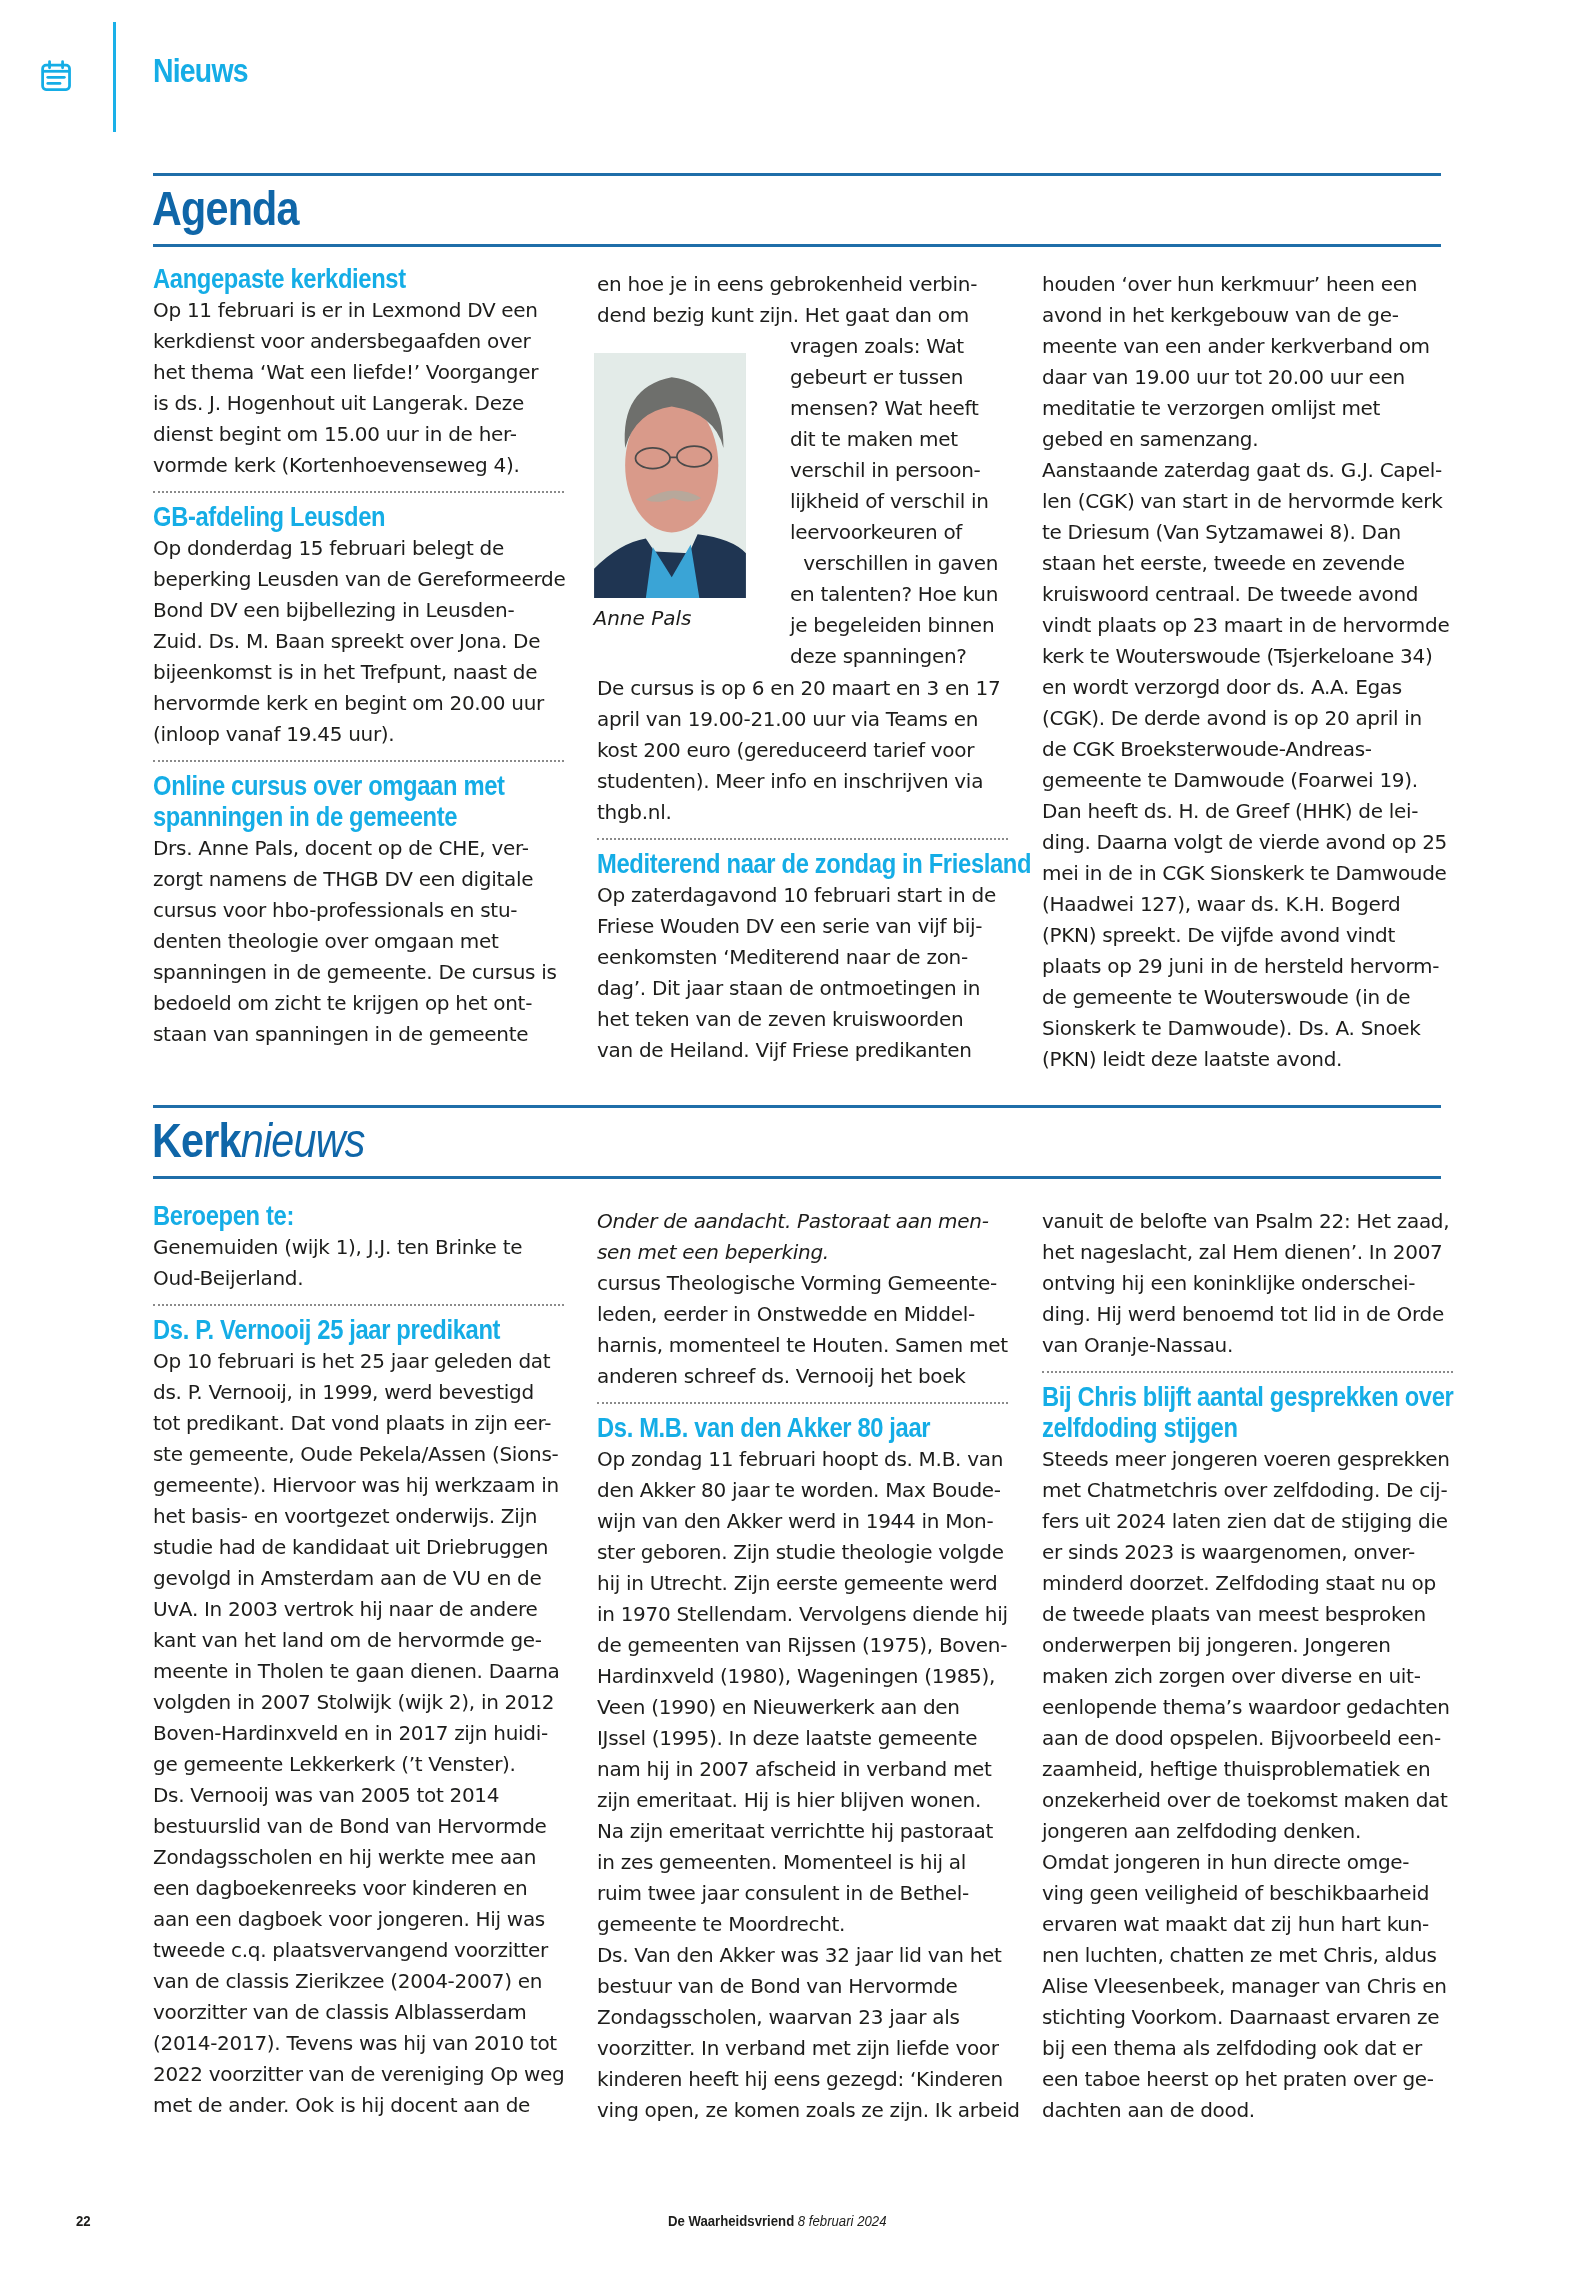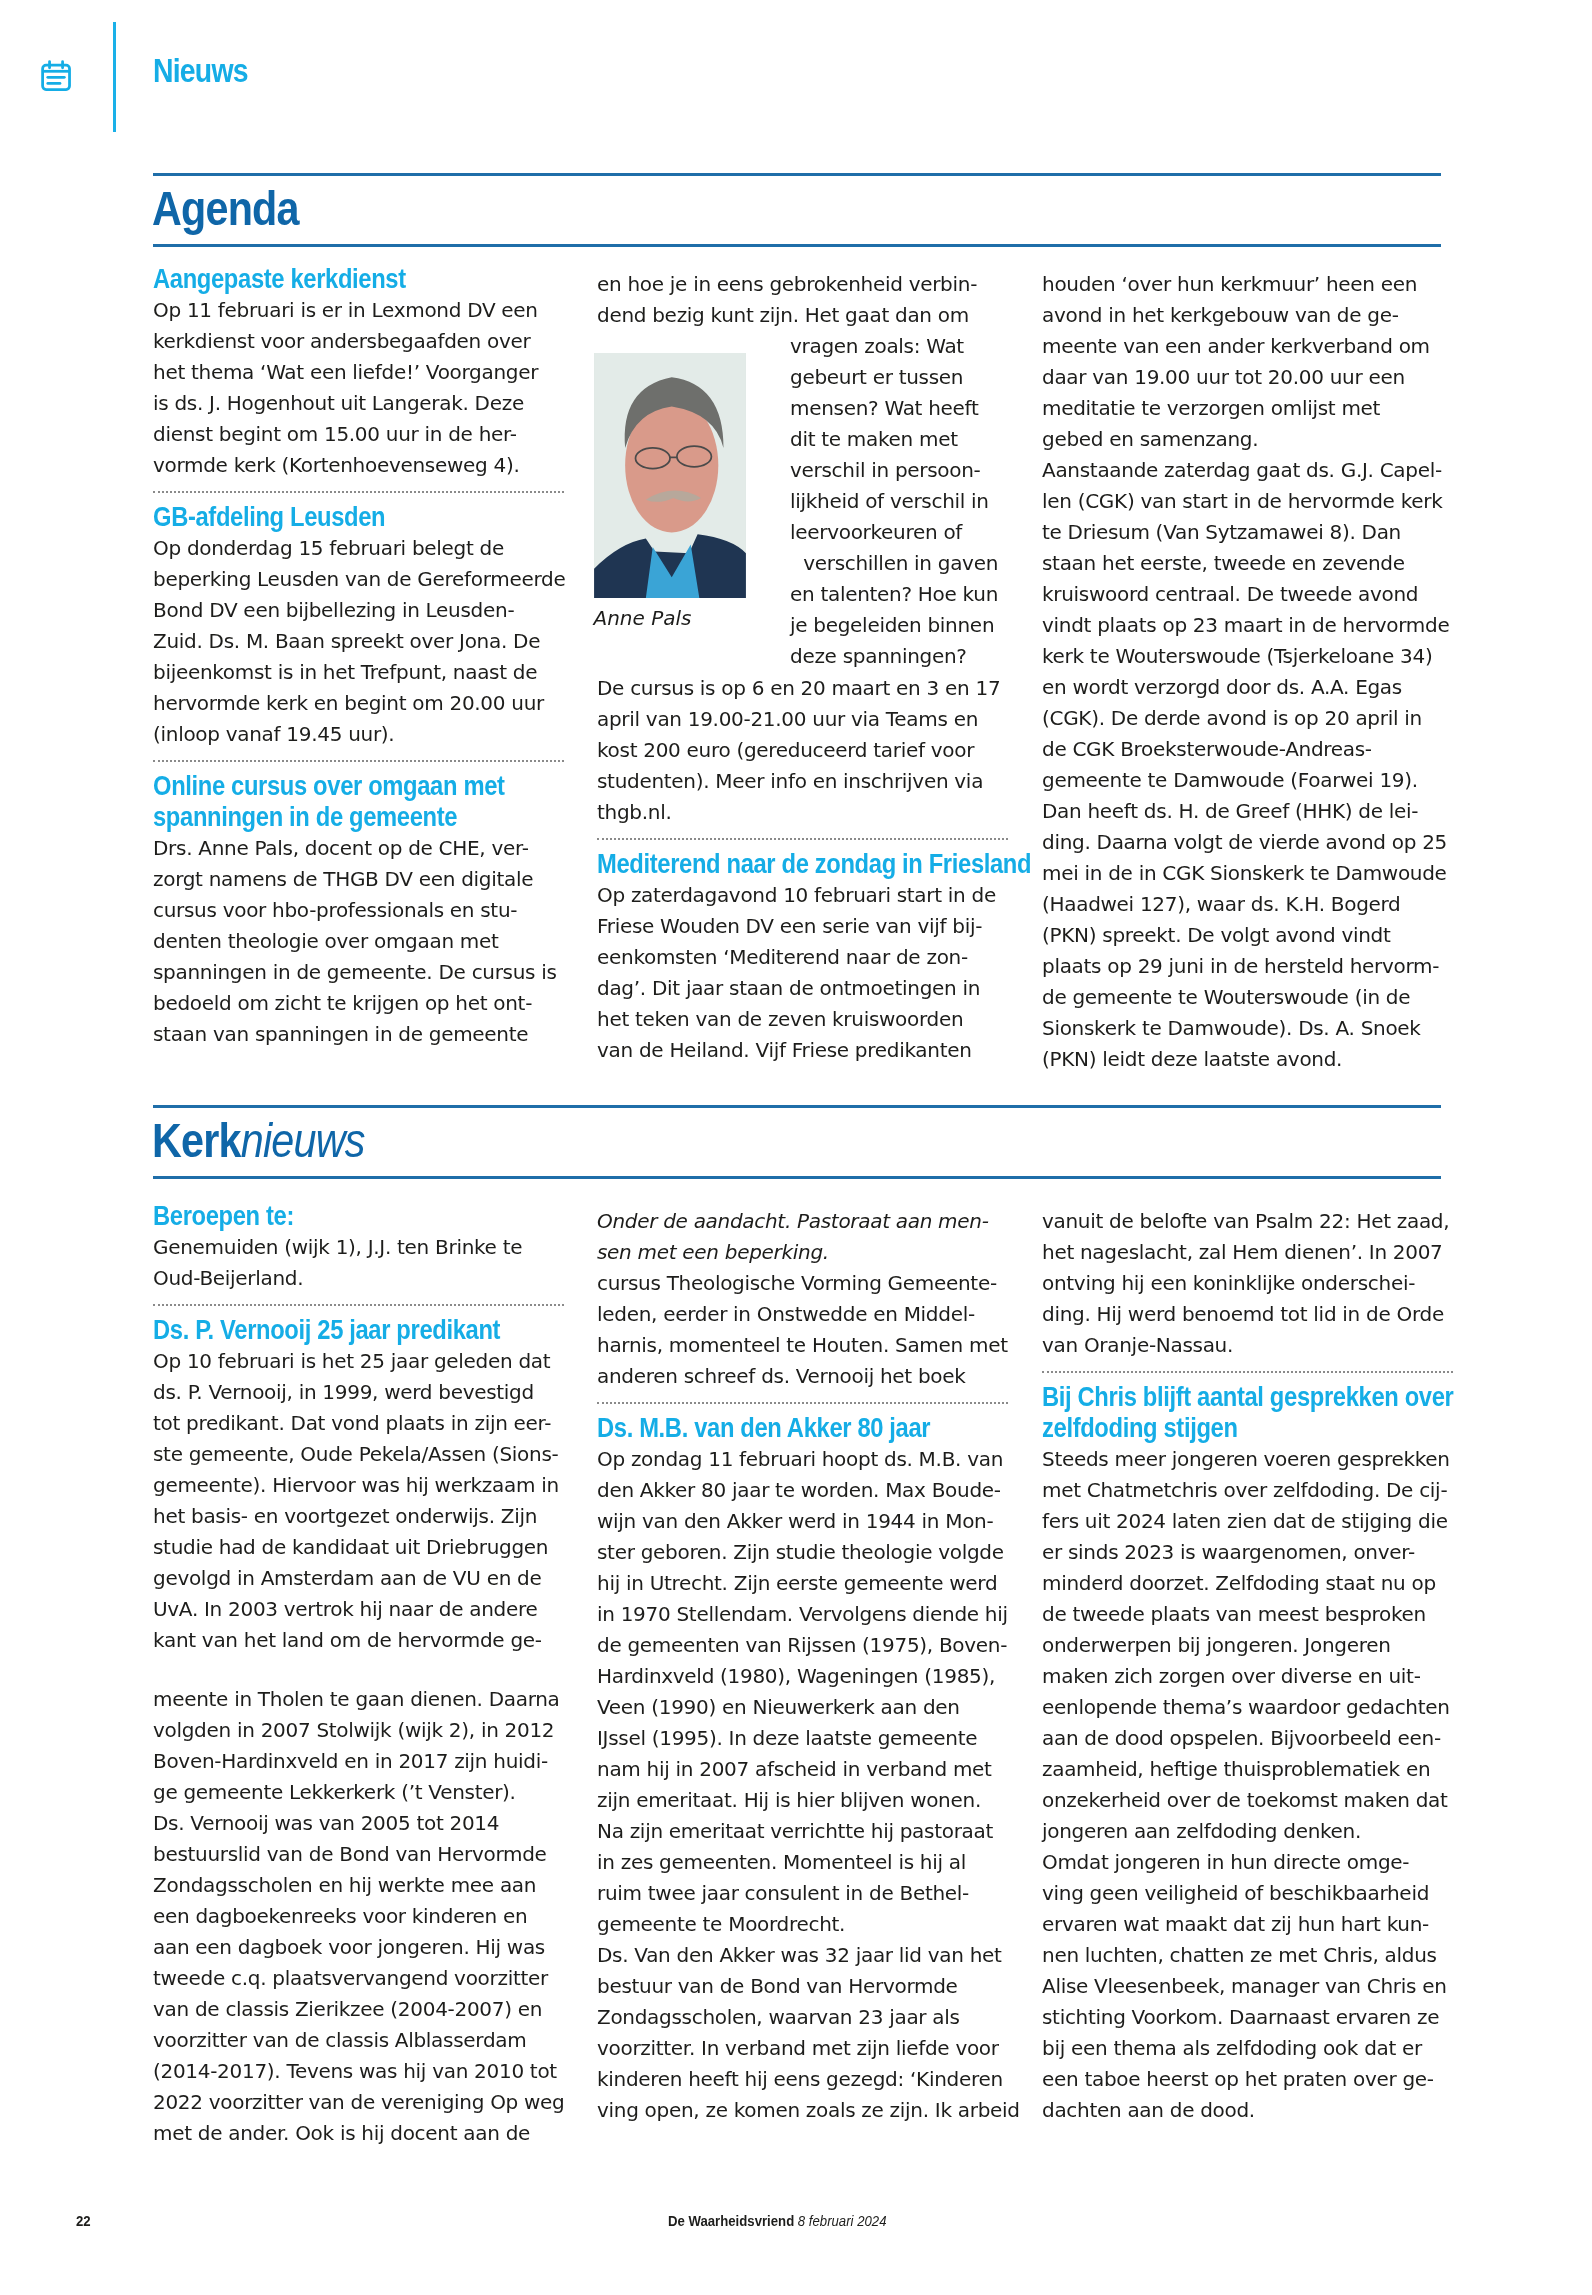--- a/index.html
+++ b/index.html
@@ -167,21 +167,21 @@
       <span class="ln" style="display: block;">vindt plaats op 23 maart in de hervormde</span>
       <span class="ln" style="display: block;">kerk te Wouterswoude (Tsjerkeloane 34)</span>
       <span class="ln" style="display: block;">en wordt verzorgd door ds. A.A. Egas</span>
       <span class="ln" style="display: block;">(CGK). De derde avond is op 20 april in</span>
       <span class="ln" style="display: block;">de CGK Broeksterwoude-Andreas-</span>
       <span class="ln" style="display: block;">gemeente te Damwoude (Foarwei 19).</span>
       <span class="ln" style="display: block;">Dan heeft ds. H. de Greef (HHK) de lei-</span>
       <span class="ln" style="display: block;">ding. Daarna volgt de vierde avond op 25</span>
       <span class="ln" style="display: block;">mei in de in CGK Sionskerk te Damwoude</span>
       <span class="ln" style="display: block;">(Haadwei 127), waar ds. K.H. Bogerd</span>
-      <span class="ln" style="display: block;">(PKN) spreekt. De volgt avond vindt</span>
+      <span class="ln" style="display: block;">(PKN) spreekt. De vijfde avond vindt</span>
       <span class="ln" style="display: block;">plaats op 29 juni in de hersteld hervorm-</span>
       <span class="ln" style="display: block;">de gemeente te Wouterswoude (in de</span>
       <span class="ln" style="display: block;">Sionskerk te Damwoude). Ds. A. Snoek</span>
       <span class="ln" style="display: block;">(PKN) leidt deze laatste avond.</span>
     </div>
 </div>
 
 <div class="abs rule" style="top:1105px;"></div>
 <div class="abs big-title" style="top:1117px;"><span>Kerk</span><i>nieuws</i></div>
 <div class="abs rule" style="top:1176px;"></div>
@@ -205,21 +205,21 @@
         <span class="ln" style="display: block;">Op 10 februari is het 25 jaar geleden dat</span>
         <span class="ln" style="display: block;">ds. P. Vernooij, in 1999, werd bevestigd</span>
         <span class="ln" style="display: block;">tot predikant. Dat vond plaats in zijn eer-</span>
         <span class="ln" style="display: block;">ste gemeente, Oude Pekela/Assen (Sions-</span>
         <span class="ln" style="display: block;">gemeente). Hiervoor was hij werkzaam in</span>
         <span class="ln" style="display: block;">het basis- en voortgezet onderwijs. Zijn</span>
         <span class="ln" style="display: block;">studie had de kandidaat uit Driebruggen</span>
         <span class="ln" style="display: block;">gevolgd in Amsterdam aan de VU en de</span>
         <span class="ln" style="display: block;">UvA. In 2003 vertrok hij naar de andere</span>
         <span class="ln" style="display: block;">kant van het land om de hervormde ge-</span>
-        <span class="ln" style="display: block; margin-top: 28px;">meente in Tholen te gaan dienen. Daarna</span>
+        <span class="ln" style="display: block;">meente in Tholen te gaan dienen. Daarna</span>
         <span class="ln" style="display: block;">volgden in 2007 Stolwijk (wijk 2), in 2012</span>
         <span class="ln" style="display: block;">Boven-Hardinxveld en in 2017 zijn huidi-</span>
         <span class="ln" style="display: block;">ge gemeente Lekkerkerk (’t Venster).</span>
         <span class="ln" style="display: block;">Ds. Vernooij was van 2005 tot 2014</span>
         <span class="ln" style="display: block;">bestuurslid van de Bond van Hervormde</span>
         <span class="ln" style="display: block;">Zondagsscholen en hij werkte mee aan</span>
         <span class="ln" style="display: block;">een dagboekenreeks voor kinderen en</span>
         <span class="ln" style="display: block;">aan een dagboek voor jongeren. Hij was</span>
         <span class="ln" style="display: block;">tweede c.q. plaatsvervangend voorzitter</span>
         <span class="ln" style="display: block;">van de classis Zierikzee (2004-2007) en</span>

